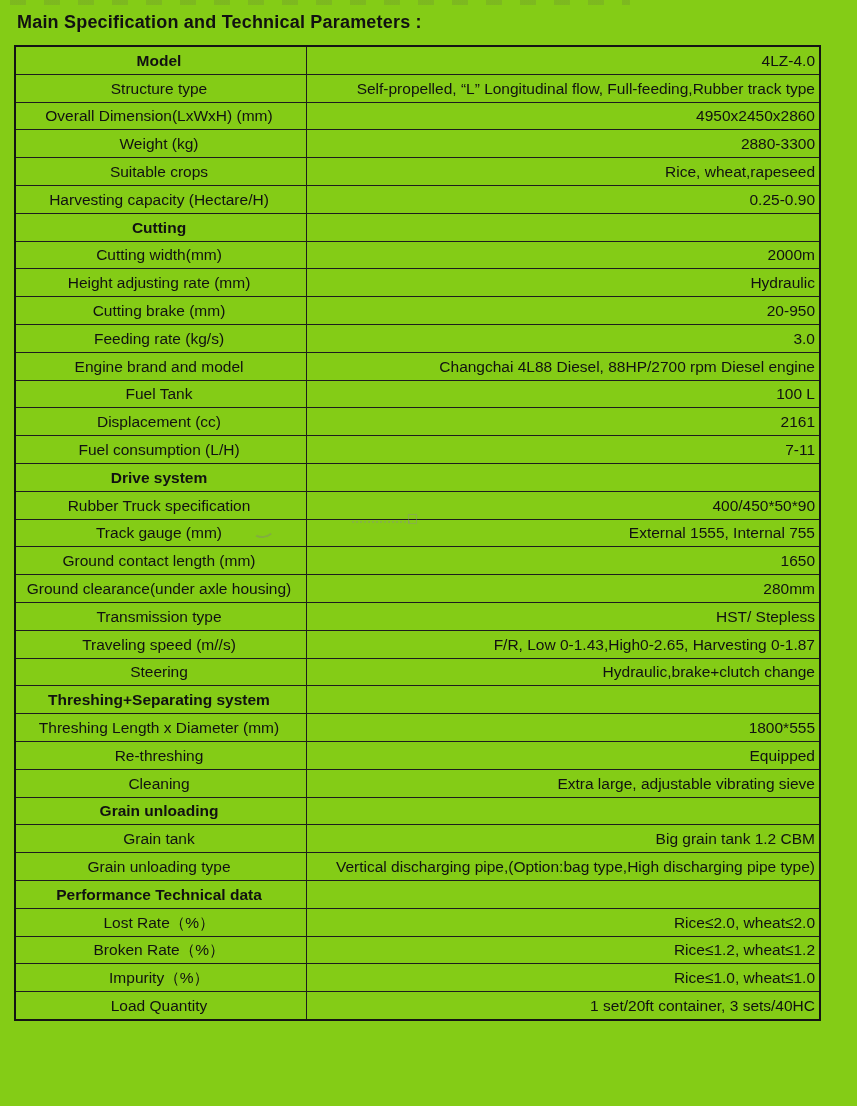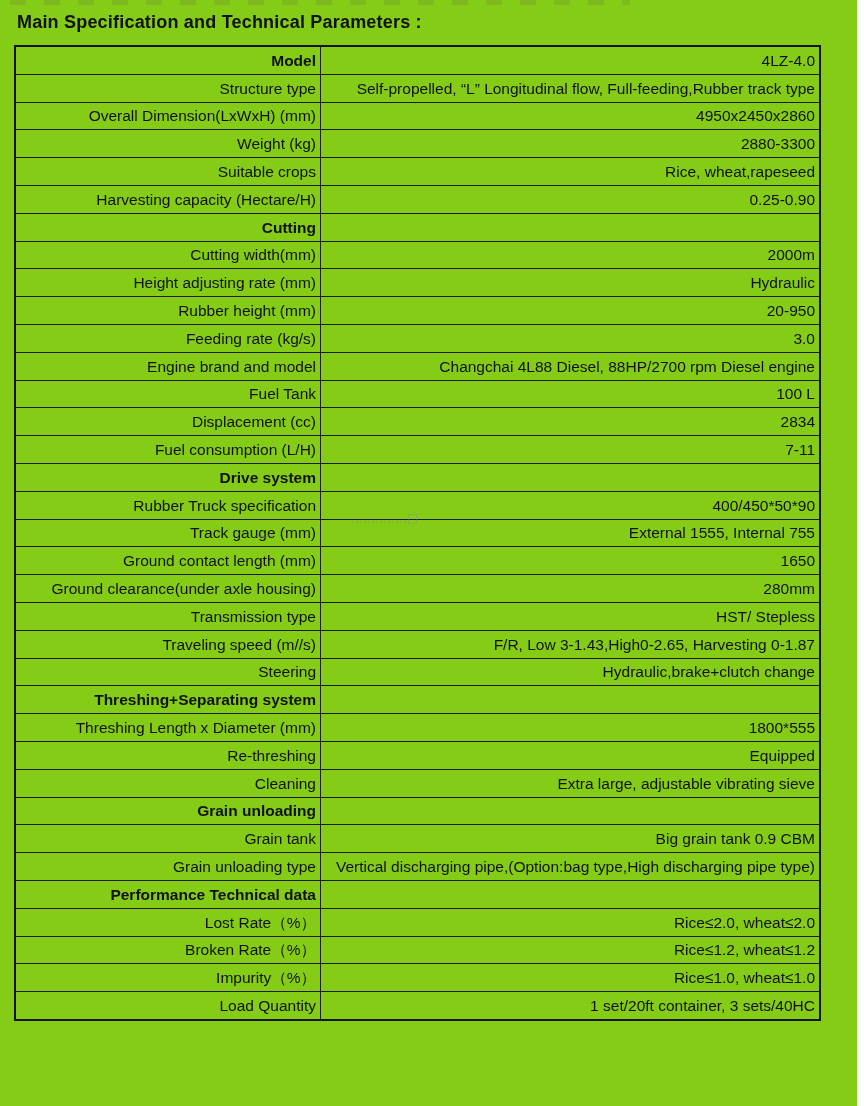--- a/index.html
+++ b/index.html
@@ -36,22 +36,22 @@
     height:26.8px;
     padding:0 4px;
     font-size:15.5px;
     line-height:1.1;
     overflow:hidden;
     white-space:nowrap;
     vertical-align:middle;
   }
   td.param-cell{
     width:286px;
-    text-align:right;
-    padding-left:14px;
+    text-align:center;
+    padding-left:0;
   }
   td.value-cell{
     text-align:right;
   }
   td.param-cell.bold-label{
     font-weight:bold;
   }
   
   .top-artifact{
     position:absolute;
@@ -137,38 +137,38 @@
     </tr>
         <tr>
       <td class="param-cell">Cutting width(mm)</td>
       <td class="value-cell">2000m</td>
     </tr>
         <tr>
       <td class="param-cell">Height adjusting rate (mm)</td>
       <td class="value-cell">Hydraulic</td>
     </tr>
         <tr>
-      <td class="param-cell">Rubber height (mm)</td>
+      <td class="param-cell">Cutting brake (mm)</td>
       <td class="value-cell">20-950</td>
     </tr>
         <tr>
       <td class="param-cell">Feeding rate (kg/s)</td>
       <td class="value-cell">3.0</td>
     </tr>
         <tr>
       <td class="param-cell">Engine brand and model</td>
       <td class="value-cell">Changchai 4L88 Diesel, 88HP/2700 rpm Diesel engine</td>
     </tr>
         <tr>
       <td class="param-cell">Fuel Tank</td>
       <td class="value-cell">100 L</td>
     </tr>
         <tr>
       <td class="param-cell">Displacement (cc)</td>
-      <td class="value-cell">2834</td>
+      <td class="value-cell">2161</td>
     </tr>
         <tr>
       <td class="param-cell">Fuel consumption (L/H)</td>
       <td class="value-cell">7-11</td>
     </tr>
         <tr>
       <td class="param-cell bold-label">Drive system</td>
       <td class="value-cell"></td>
     </tr>
         <tr>
@@ -186,21 +186,21 @@
         <tr>
       <td class="param-cell">Ground clearance(under axle housing)</td>
       <td class="value-cell">280mm</td>
     </tr>
         <tr>
       <td class="param-cell">Transmission type</td>
       <td class="value-cell">HST/ Stepless</td>
     </tr>
         <tr>
       <td class="param-cell">Traveling speed (m//s)</td>
-      <td class="value-cell">F/R, Low 3-1.43,High0-2.65, Harvesting 0-1.87</td>
+      <td class="value-cell">F/R, Low 0-1.43,High0-2.65, Harvesting 0-1.87</td>
     </tr>
         <tr>
       <td class="param-cell">Steering</td>
       <td class="value-cell">Hydraulic,brake+clutch change</td>
     </tr>
         <tr>
       <td class="param-cell bold-label">Threshing+Separating system</td>
       <td class="value-cell"></td>
     </tr>
         <tr>
@@ -214,21 +214,21 @@
         <tr>
       <td class="param-cell">Cleaning</td>
       <td class="value-cell">Extra large, adjustable vibrating sieve</td>
     </tr>
         <tr>
       <td class="param-cell bold-label">Grain unloading</td>
       <td class="value-cell"></td>
     </tr>
         <tr>
       <td class="param-cell">Grain tank</td>
-      <td class="value-cell">Big grain tank 0.9 CBM</td>
+      <td class="value-cell">Big grain tank 1.2 CBM</td>
     </tr>
         <tr>
       <td class="param-cell">Grain unloading type</td>
       <td class="value-cell">Vertical discharging pipe,(Option:bag type,High discharging pipe type)</td>
     </tr>
         <tr>
       <td class="param-cell bold-label">Performance Technical data</td>
       <td class="value-cell"></td>
     </tr>
         <tr>

